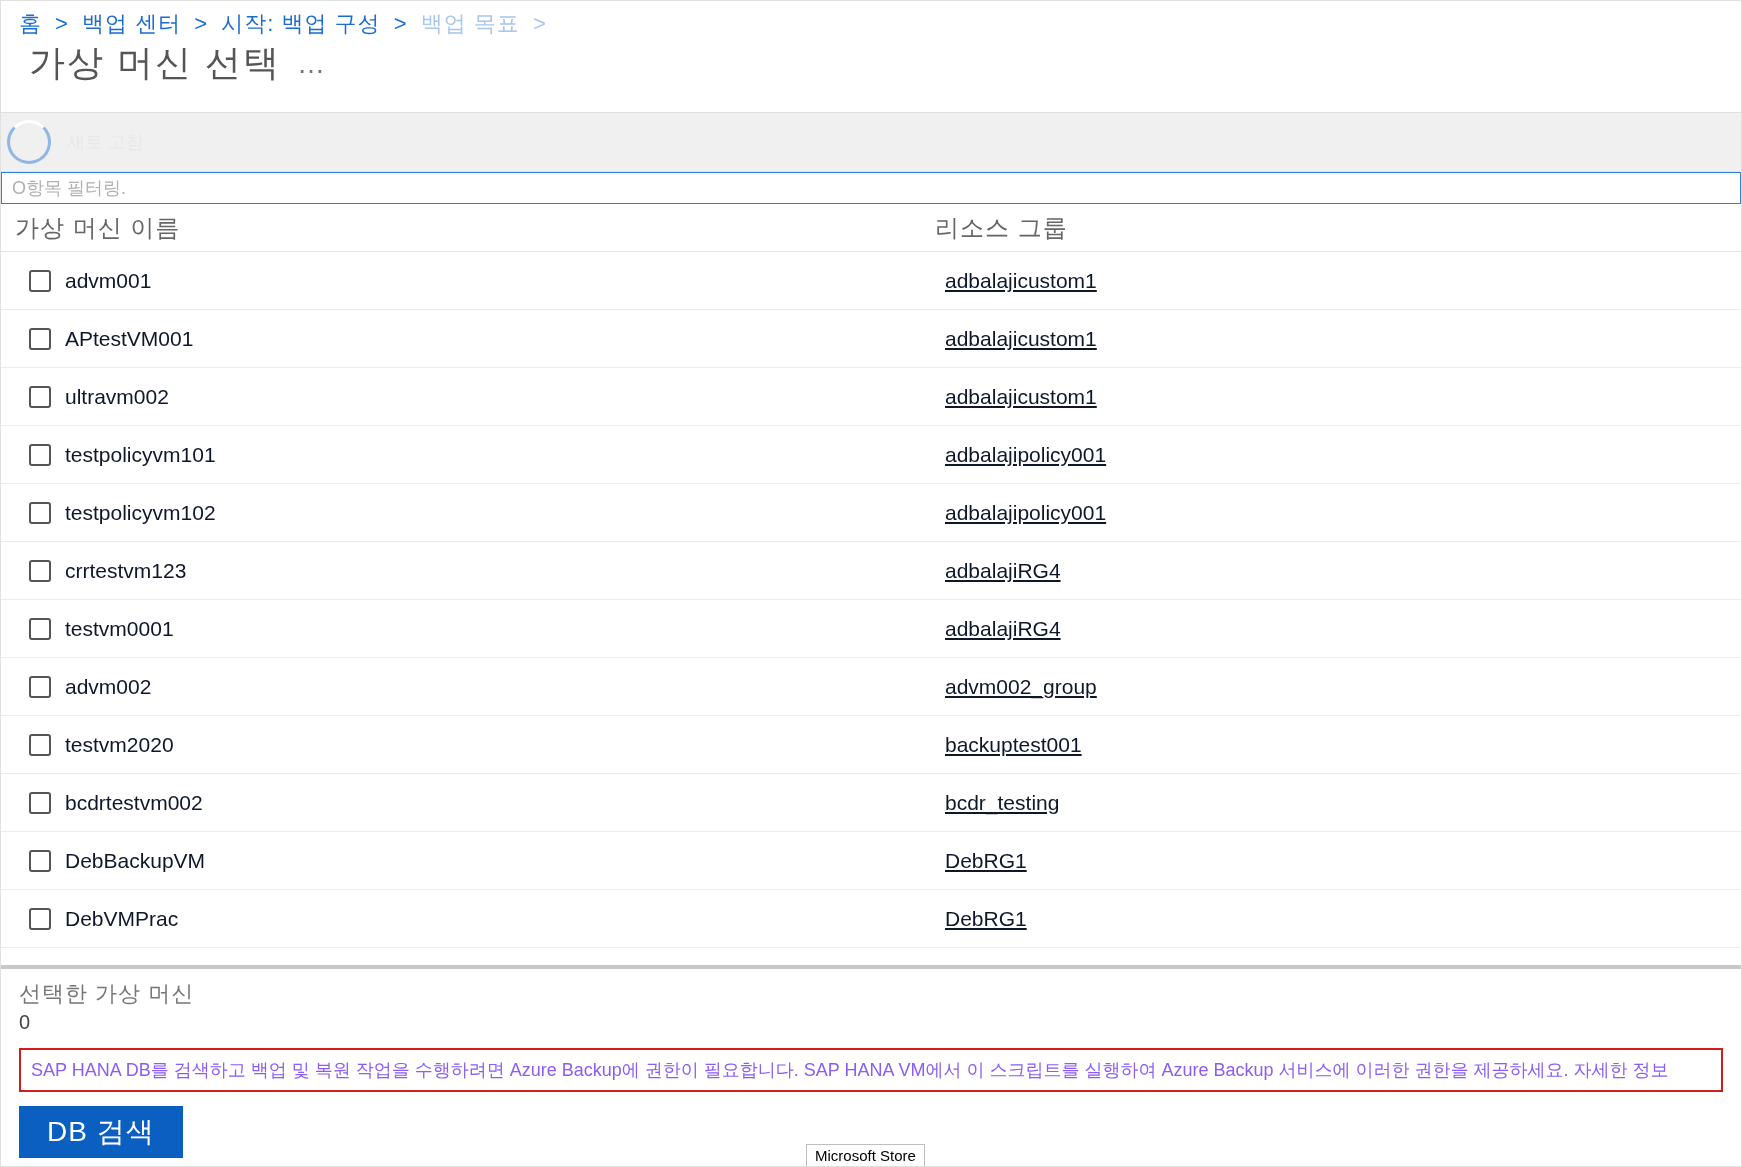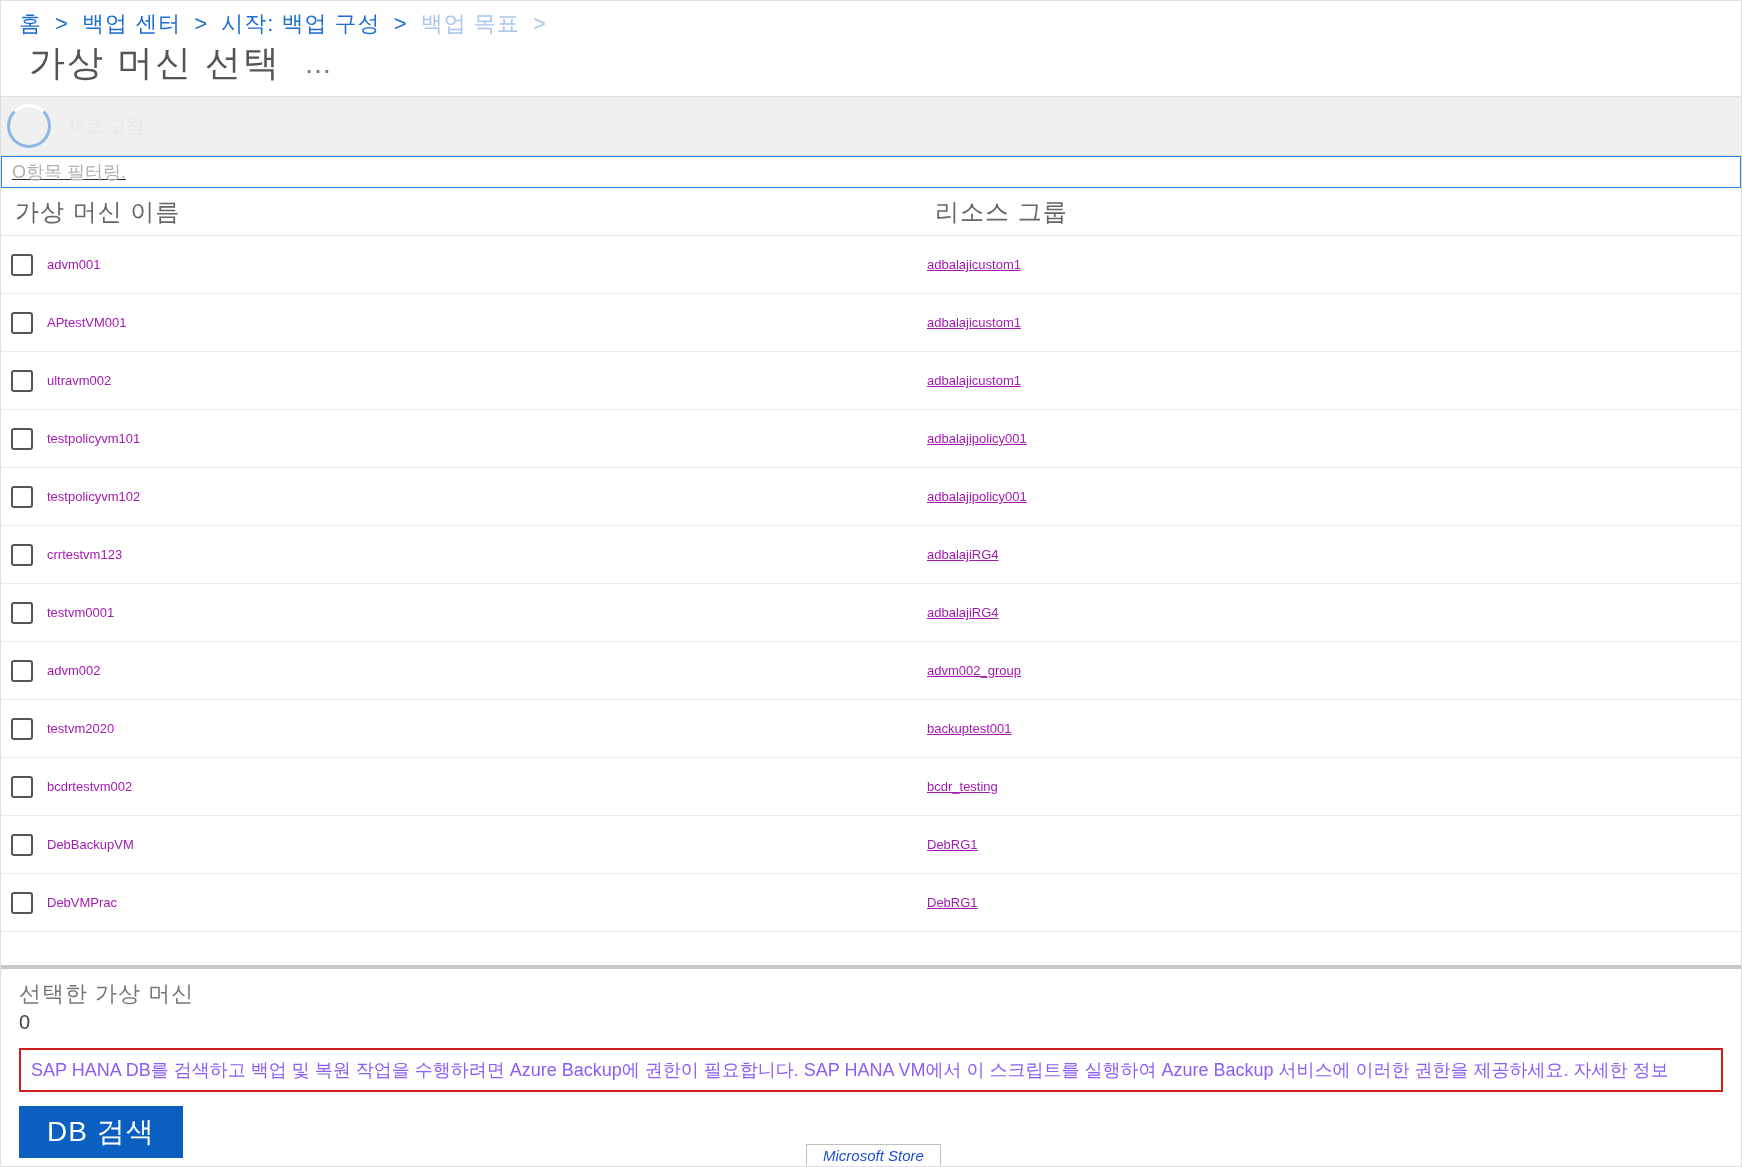--- a/index.html
+++ b/index.html
@@ -35,22 +35,22 @@
     margin: 0 6px;
   }
   .breadcrumb .bc-dim {
     color: #a8c6ee;
   }
 
   
   .title-row {
     display: flex;
     align-items: center;
-    padding: 0 18px 8px 28px;
-    gap: 23px;
+    padding: 0 18px 24px 28px;
+    gap: 16px;
   }
   .title-row h1 {
     font-size: 36px;
     font-weight: 400;
     color: #555;
     letter-spacing: 2px;
   }
   .title-row .more {
     font-size: 28px;
     color: #777;
@@ -81,21 +81,20 @@
     font-size: 18px;
   }
 
   
   .filter-wrap {
     border: 1px solid #2a82da;
     height: 32px;
     display: flex;
     align-items: center;
     padding: 0 10px;
-    text-decoration: underline;
   }
   .filter-wrap input {
     width: 100%;
     border: none;
     outline: none;
     font-size: 18px;
     color: #333;
   }
   .filter-wrap input::placeholder {
     color: #b0b0b0;
@@ -118,23 +117,23 @@
   .table-body {
     flex: 1;
     overflow: hidden;
     border-bottom: 4px solid #c8c8c8;
   }
   .row {
     display: flex;
     height: 58px;
     align-items: center;
     border-bottom: 1px solid #ececec;
-    padding: 0 10px;
-    font-size: 13px;
-    color: #a21caf;
+    padding: 0 28px;
+    font-size: 21px;
+    color: #0f172a;
   }
   .row .cb {
     width: 22px;
     height: 22px;
     border: 2px solid #555;
     border-radius: 3px;
     margin-right: 14px;
     cursor: pointer;
     flex-shrink: 0;
   }
@@ -180,25 +179,24 @@
     font-size: 28px;
     letter-spacing: 1px;
     cursor: pointer;
   }
   .ms-store {
     position: absolute;
     left: 805px;
     bottom: 0;
     border: 1px solid #bfbfbf;
     border-bottom: none;
-    padding: 2px 16px;
+    padding: 2px 8px;
     font-size: 15px;
-    color: #1d4ed8;
+    color: #000000;
     background: #fff;
-    font-style: italic;
   }
 </style>
 </head>
 <body>
 
 <div class="page">
 
   <div class="breadcrumb" id="breadcrumb"><span class="bc-item">홈</span><span class="bc-sep"> &gt; </span><span class="bc-item">백업 센터</span><span class="bc-sep"> &gt; </span><span class="bc-item">시작: 백업 구성</span><span class="bc-sep"> &gt; </span><span class="bc-item bc-dim">백업 목표</span><span class="bc-sep bc-dim"> &gt; </span></div>
 
   <div class="title-row">

